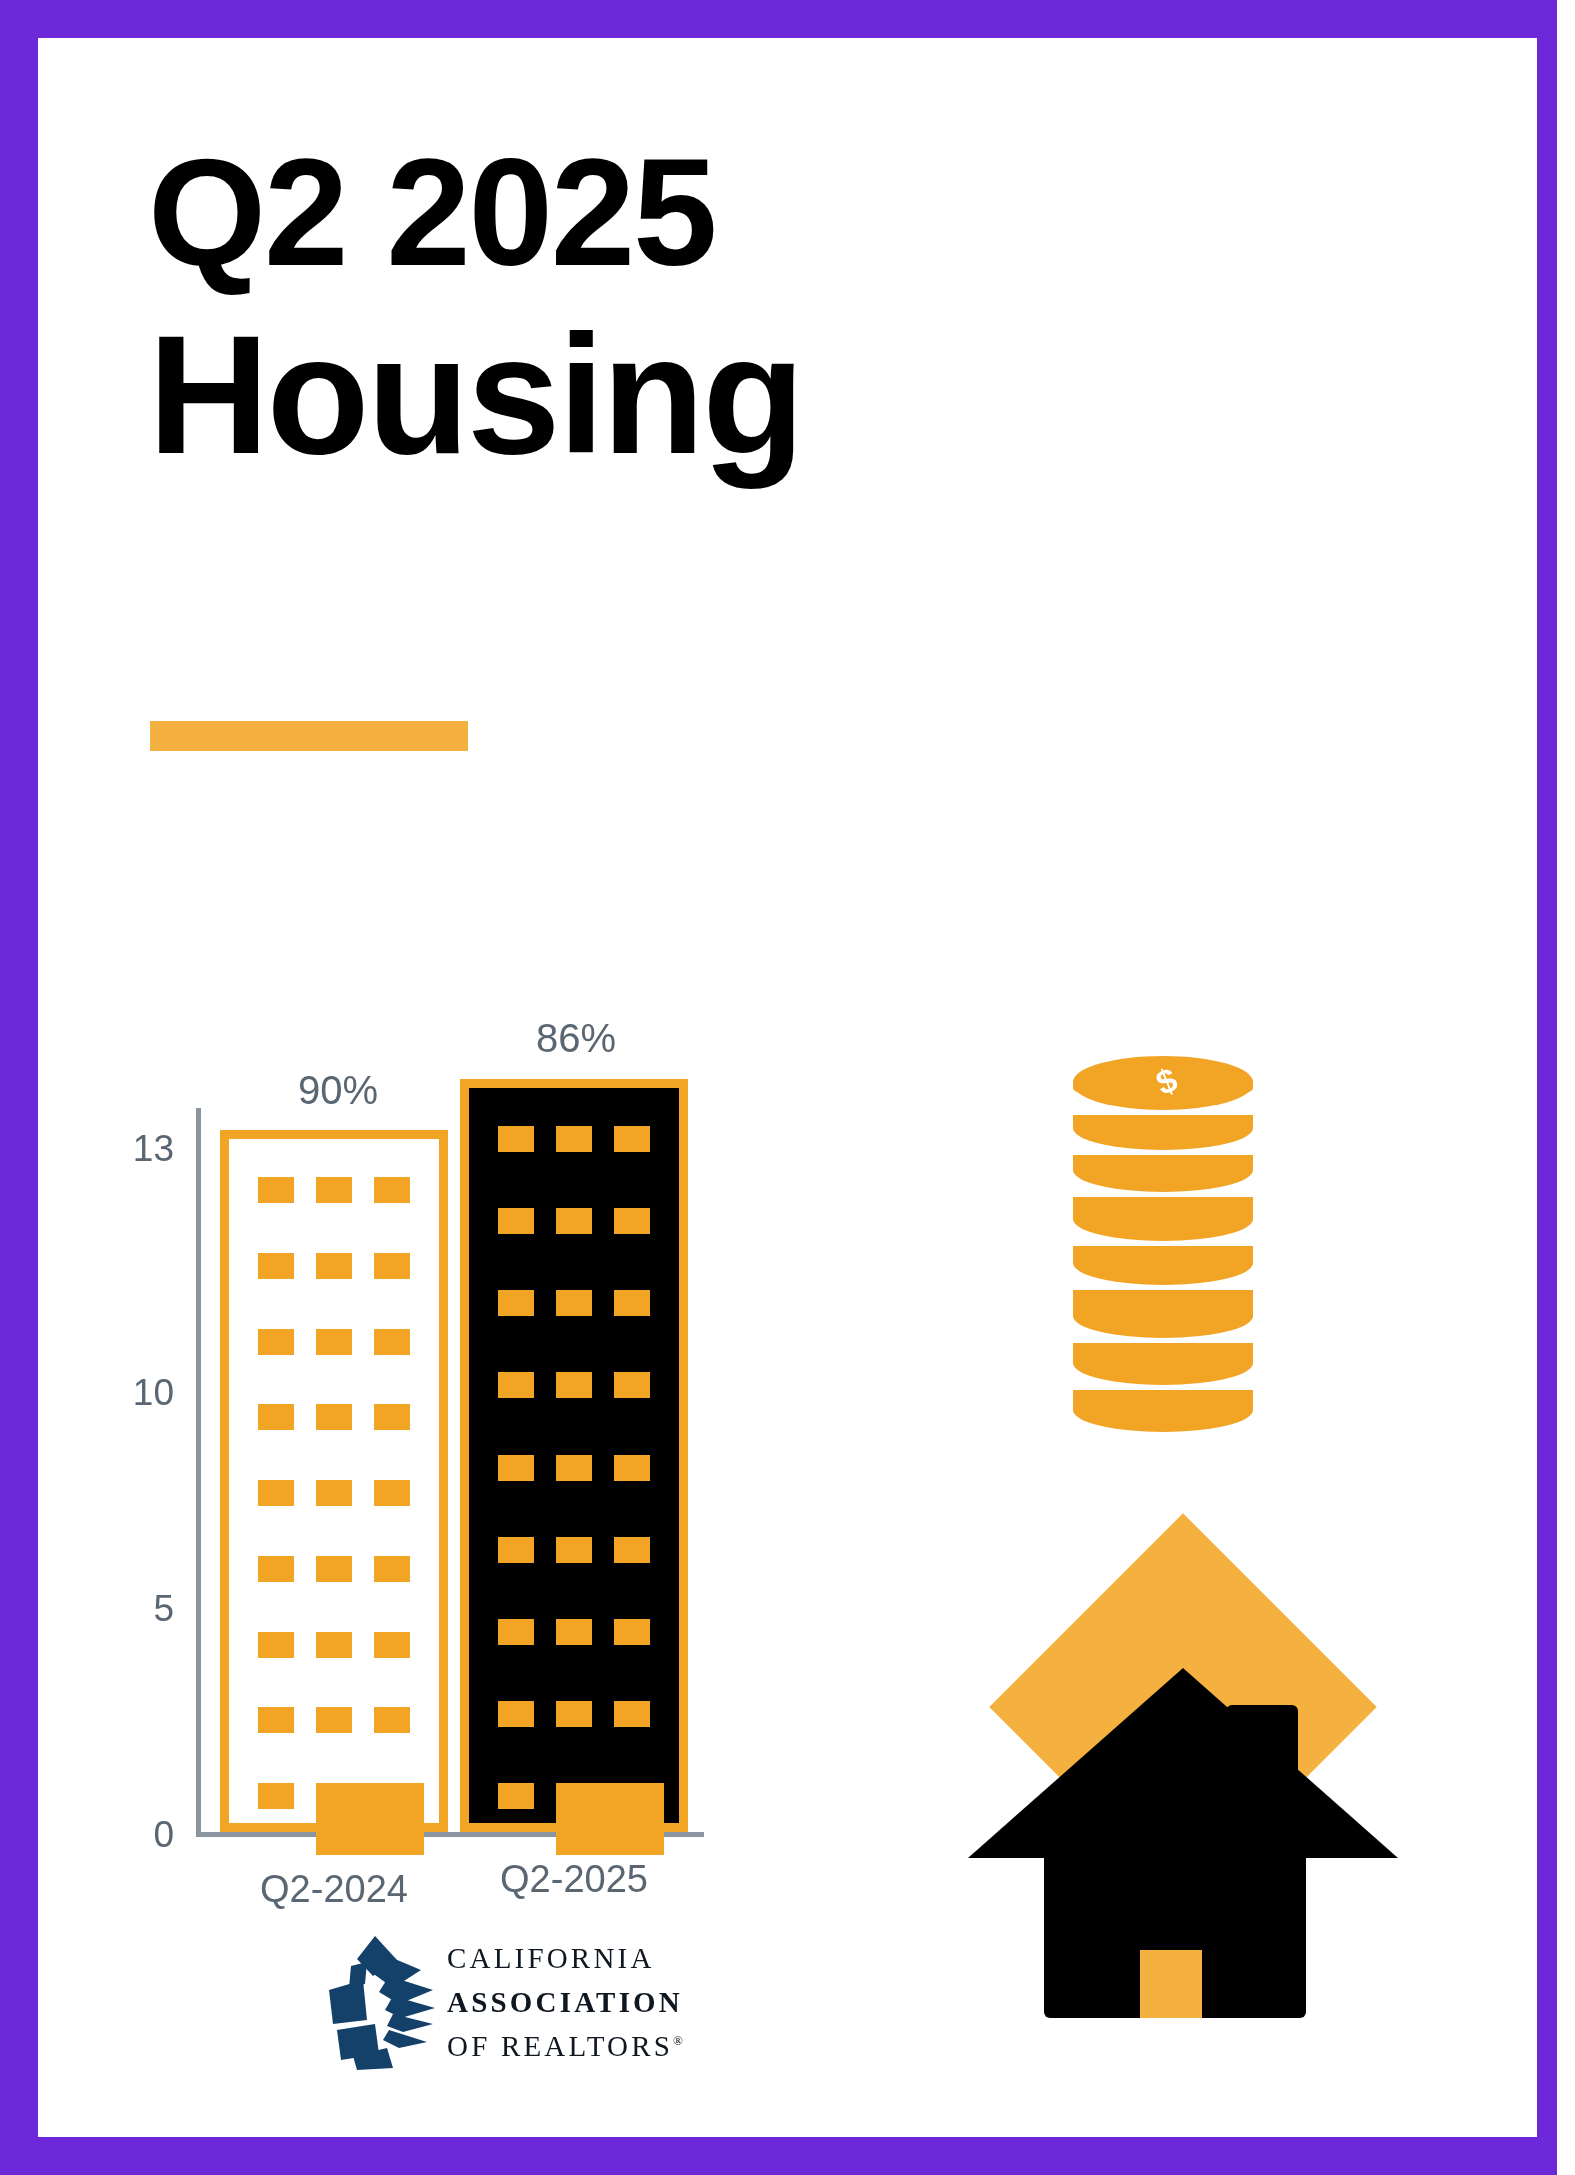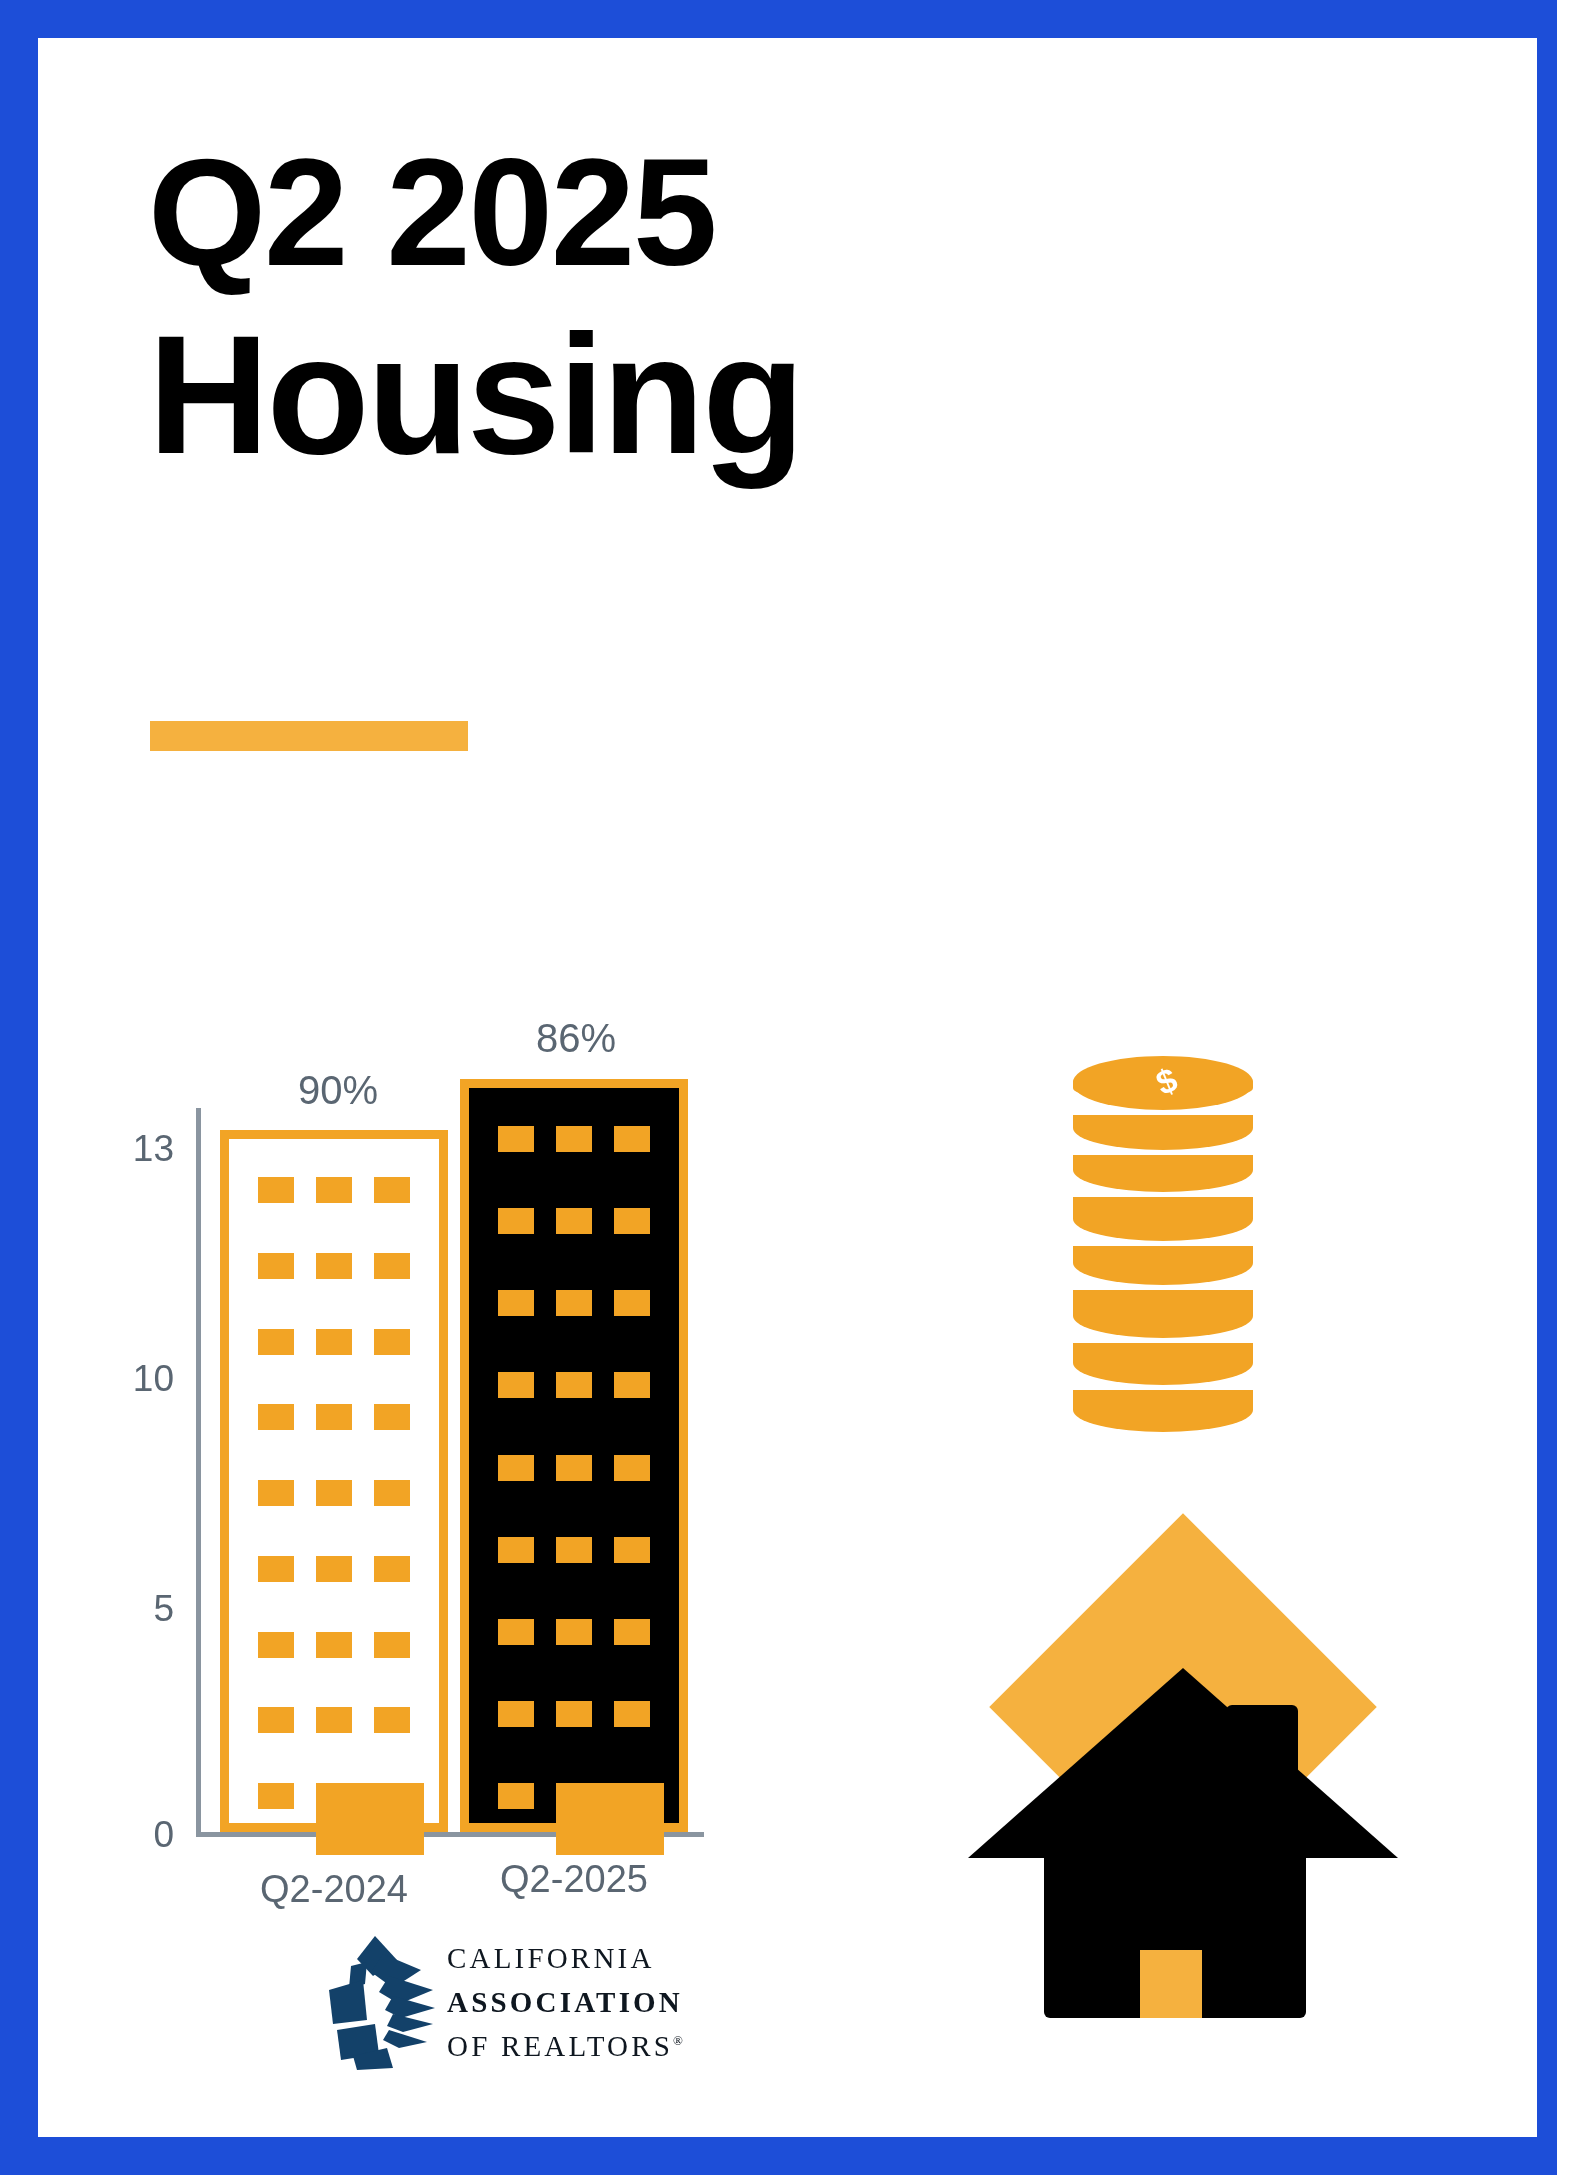--- a/index.html
+++ b/index.html
@@ -1,21 +1,21 @@
 <!DOCTYPE html>
 <html><head>
 <meta charset="utf-8">
 <style>
   html,body{margin:0;padding:0;background:#ffffff;}
   body{font-family:"Liberation Sans",sans-serif;}
 
   #poster{
     position:relative;
     width:1557px;height:2175px;
-    background:#1d4ed8;
+    background:#6d28d9;
     overflow:hidden;
   }
   #canvas{
     position:absolute;
     left:38px;top:38px;
     width:1499px;height:2099px;
     background:#ffffff;
   }
 
   
@@ -205,21 +205,21 @@
       <div class="hl-line hl-housing">Housing</div>
     </div>
     <div class="accent-bar"></div>
 
     <div id="chart">
 
       <div class="y-axis-line"></div>
       <div class="x-axis-line"></div>
 
       <div class="y-label" style="top:52px;">13</div>
-      <div class="y-label" style="top:282px;">10</div>
+      <div class="y-label" style="top:296px;">10</div>
       <div class="y-label" style="top:512px;">5</div>
       <div class="y-label" style="top:738px;">0</div>
 
       <div class="bar-value" style="left:110px; top:-10px; width:240px;">90%</div>
       <div class="bar bar-hollow" id="bar1" style="left:112px; top:52px; width:228px; height:702px;">
         <div class="win-grid" id="win1">
             <div class="win" style="left: 29px; width: 36px; top: 38px; height: 26px;"></div>
             <div class="win" style="left: 87px; width: 36px; top: 38px; height: 26px;"></div>
             <div class="win" style="left: 145px; width: 36px; top: 38px; height: 26px;"></div>
             <div class="win" style="left: 29px; width: 36px; top: 113.75px; height: 26px;"></div>

